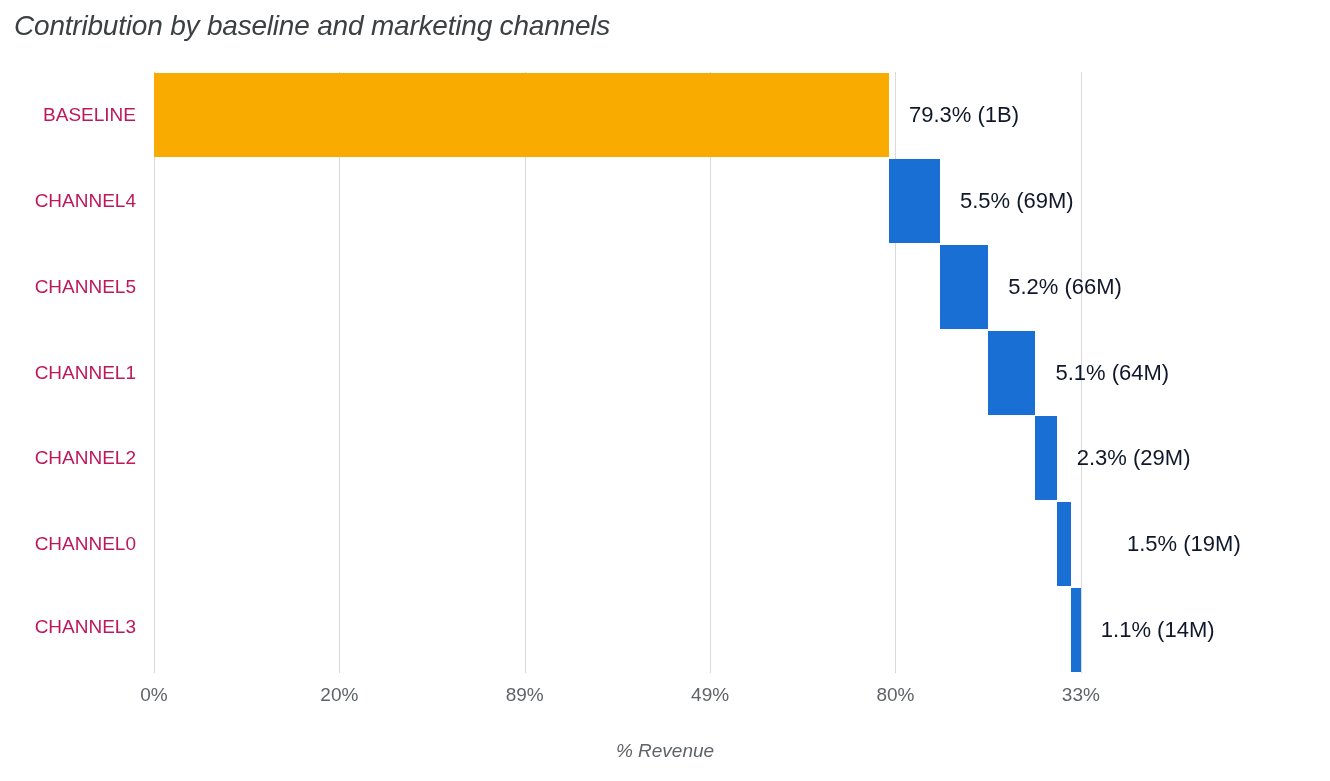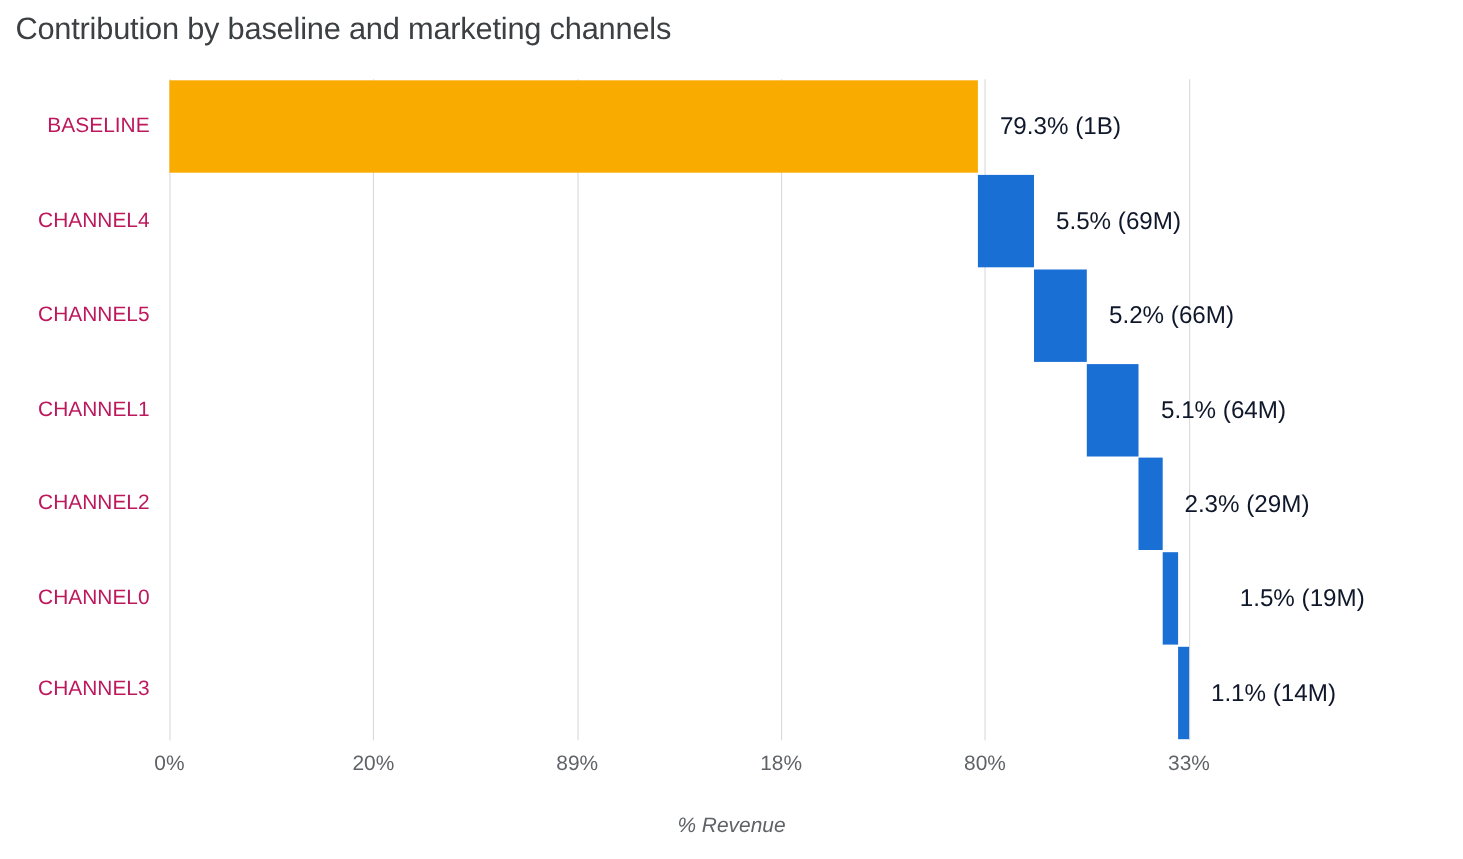--- a/index.html
+++ b/index.html
@@ -12,20 +12,21 @@
   #chart-root { position: relative; width: 1330px; height: 781px; }
 
   #chart-title {
     position: absolute;
     left: 14px; top: 10px;
     font-size: 28px;
     font-weight: 400;
     color: #3c4043;
     letter-spacing: -0.2px;
     white-space: nowrap;
+    font-style: italic;
   }
 
   
   #plot-area {
     position: absolute;
     left: 154px; top: 72px;
     width: 1001px; height: 601px;
   }
 
   .gridline {
@@ -91,21 +92,21 @@
 
   <div id="plot-area">
 
   <div class="gridline" style="left: 0px;"></div>
       <div class="xtick" style="left: 0px;">0%</div>
       <div class="gridline" style="left: 185.37px;"></div>
       <div class="xtick" style="left: 185.37px;">20%</div>
       <div class="gridline" style="left: 370.741px;"></div>
       <div class="xtick" style="left: 370.741px;">89%</div>
       <div class="gridline" style="left: 556.111px;"></div>
-      <div class="xtick" style="left: 556.111px;">18%</div>
+      <div class="xtick" style="left: 556.111px;">49%</div>
       <div class="gridline" style="left: 741.481px;"></div>
       <div class="xtick" style="left: 741.481px;">80%</div>
       <div class="gridline" style="left: 926.852px;"></div>
       <div class="xtick" style="left: 926.852px;">33%</div>
       <div class="row-cat" style="top: 0.928571px;">BASELINE</div>
       <div class="bar baseline" title="BASELINE 79.3% (1B)" style="left: 0px; width: 734.994px; top: 0.928571px; background: rgb(250, 171, 0);"></div>
       <div class="value-label" style="left: 754.994px; top: 0.928571px;">79.3% (1B)</div>
       <div class="row-cat" style="top: 86.7857px;">CHANNEL4</div>
       <div class="bar channel" title="CHANNEL4 5.5% (69M)" style="left: 734.994px; width: 50.9769px; top: 86.7857px; background: rgb(26, 111, 212);"></div>
       <div class="value-label" style="left: 805.97px; top: 86.7857px;">5.5% (69M)</div>

